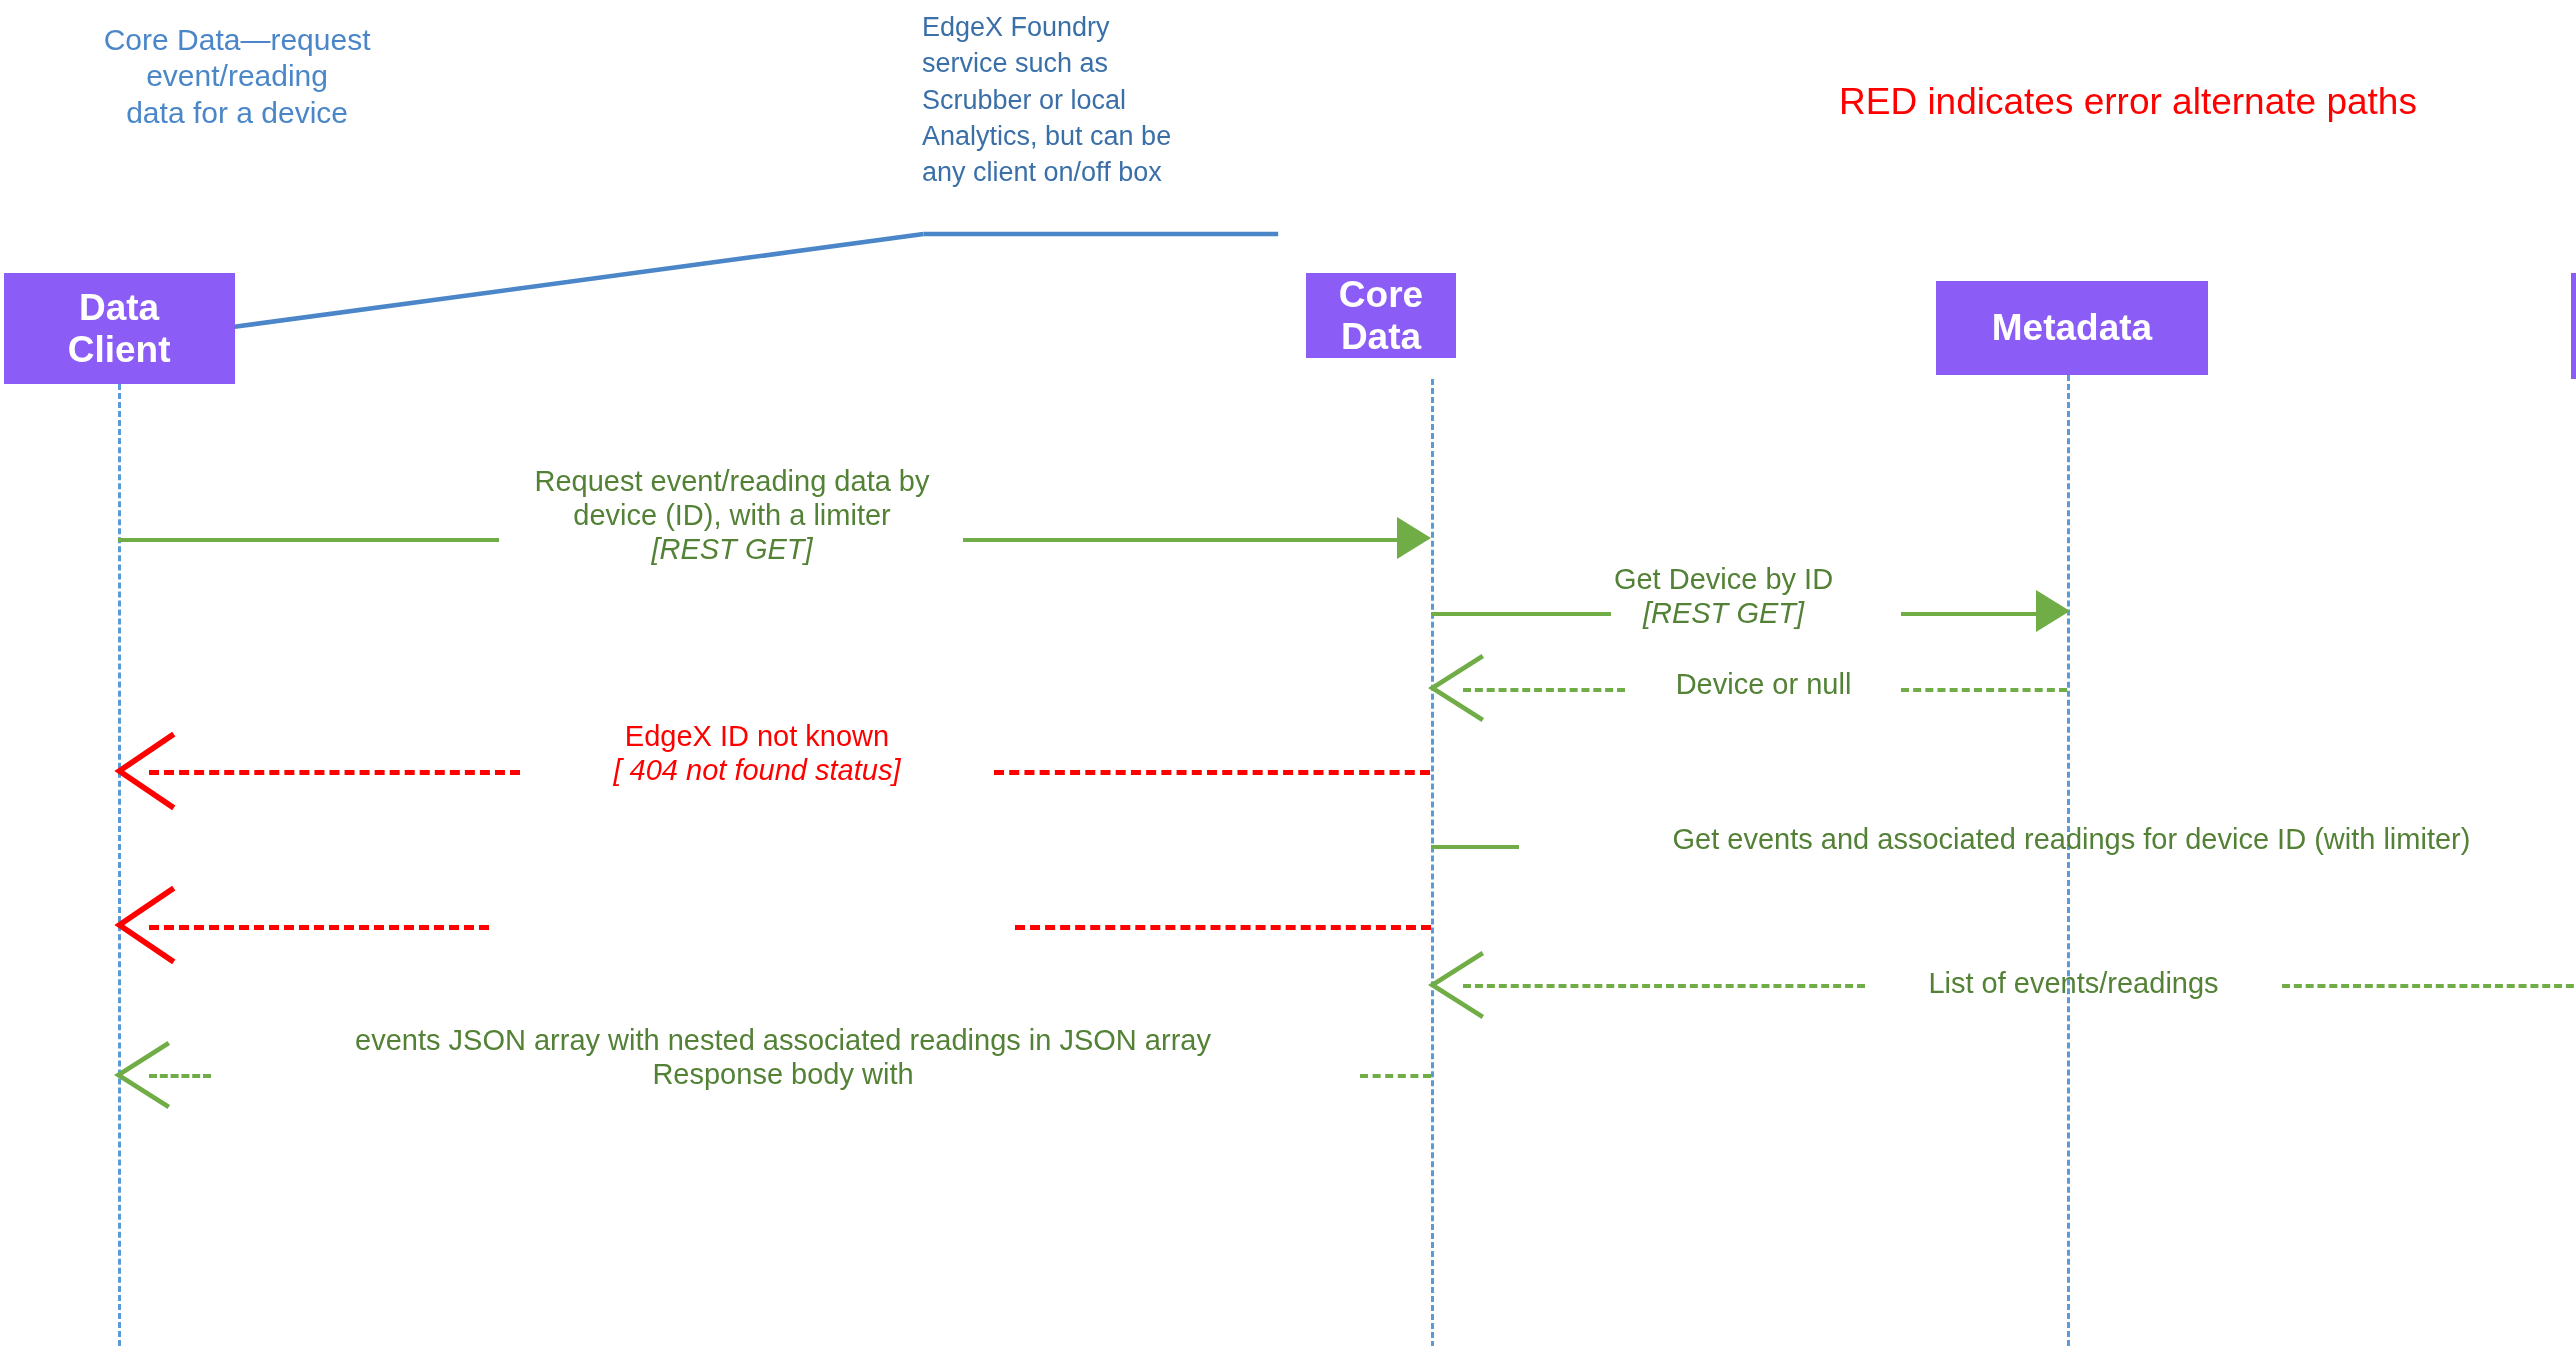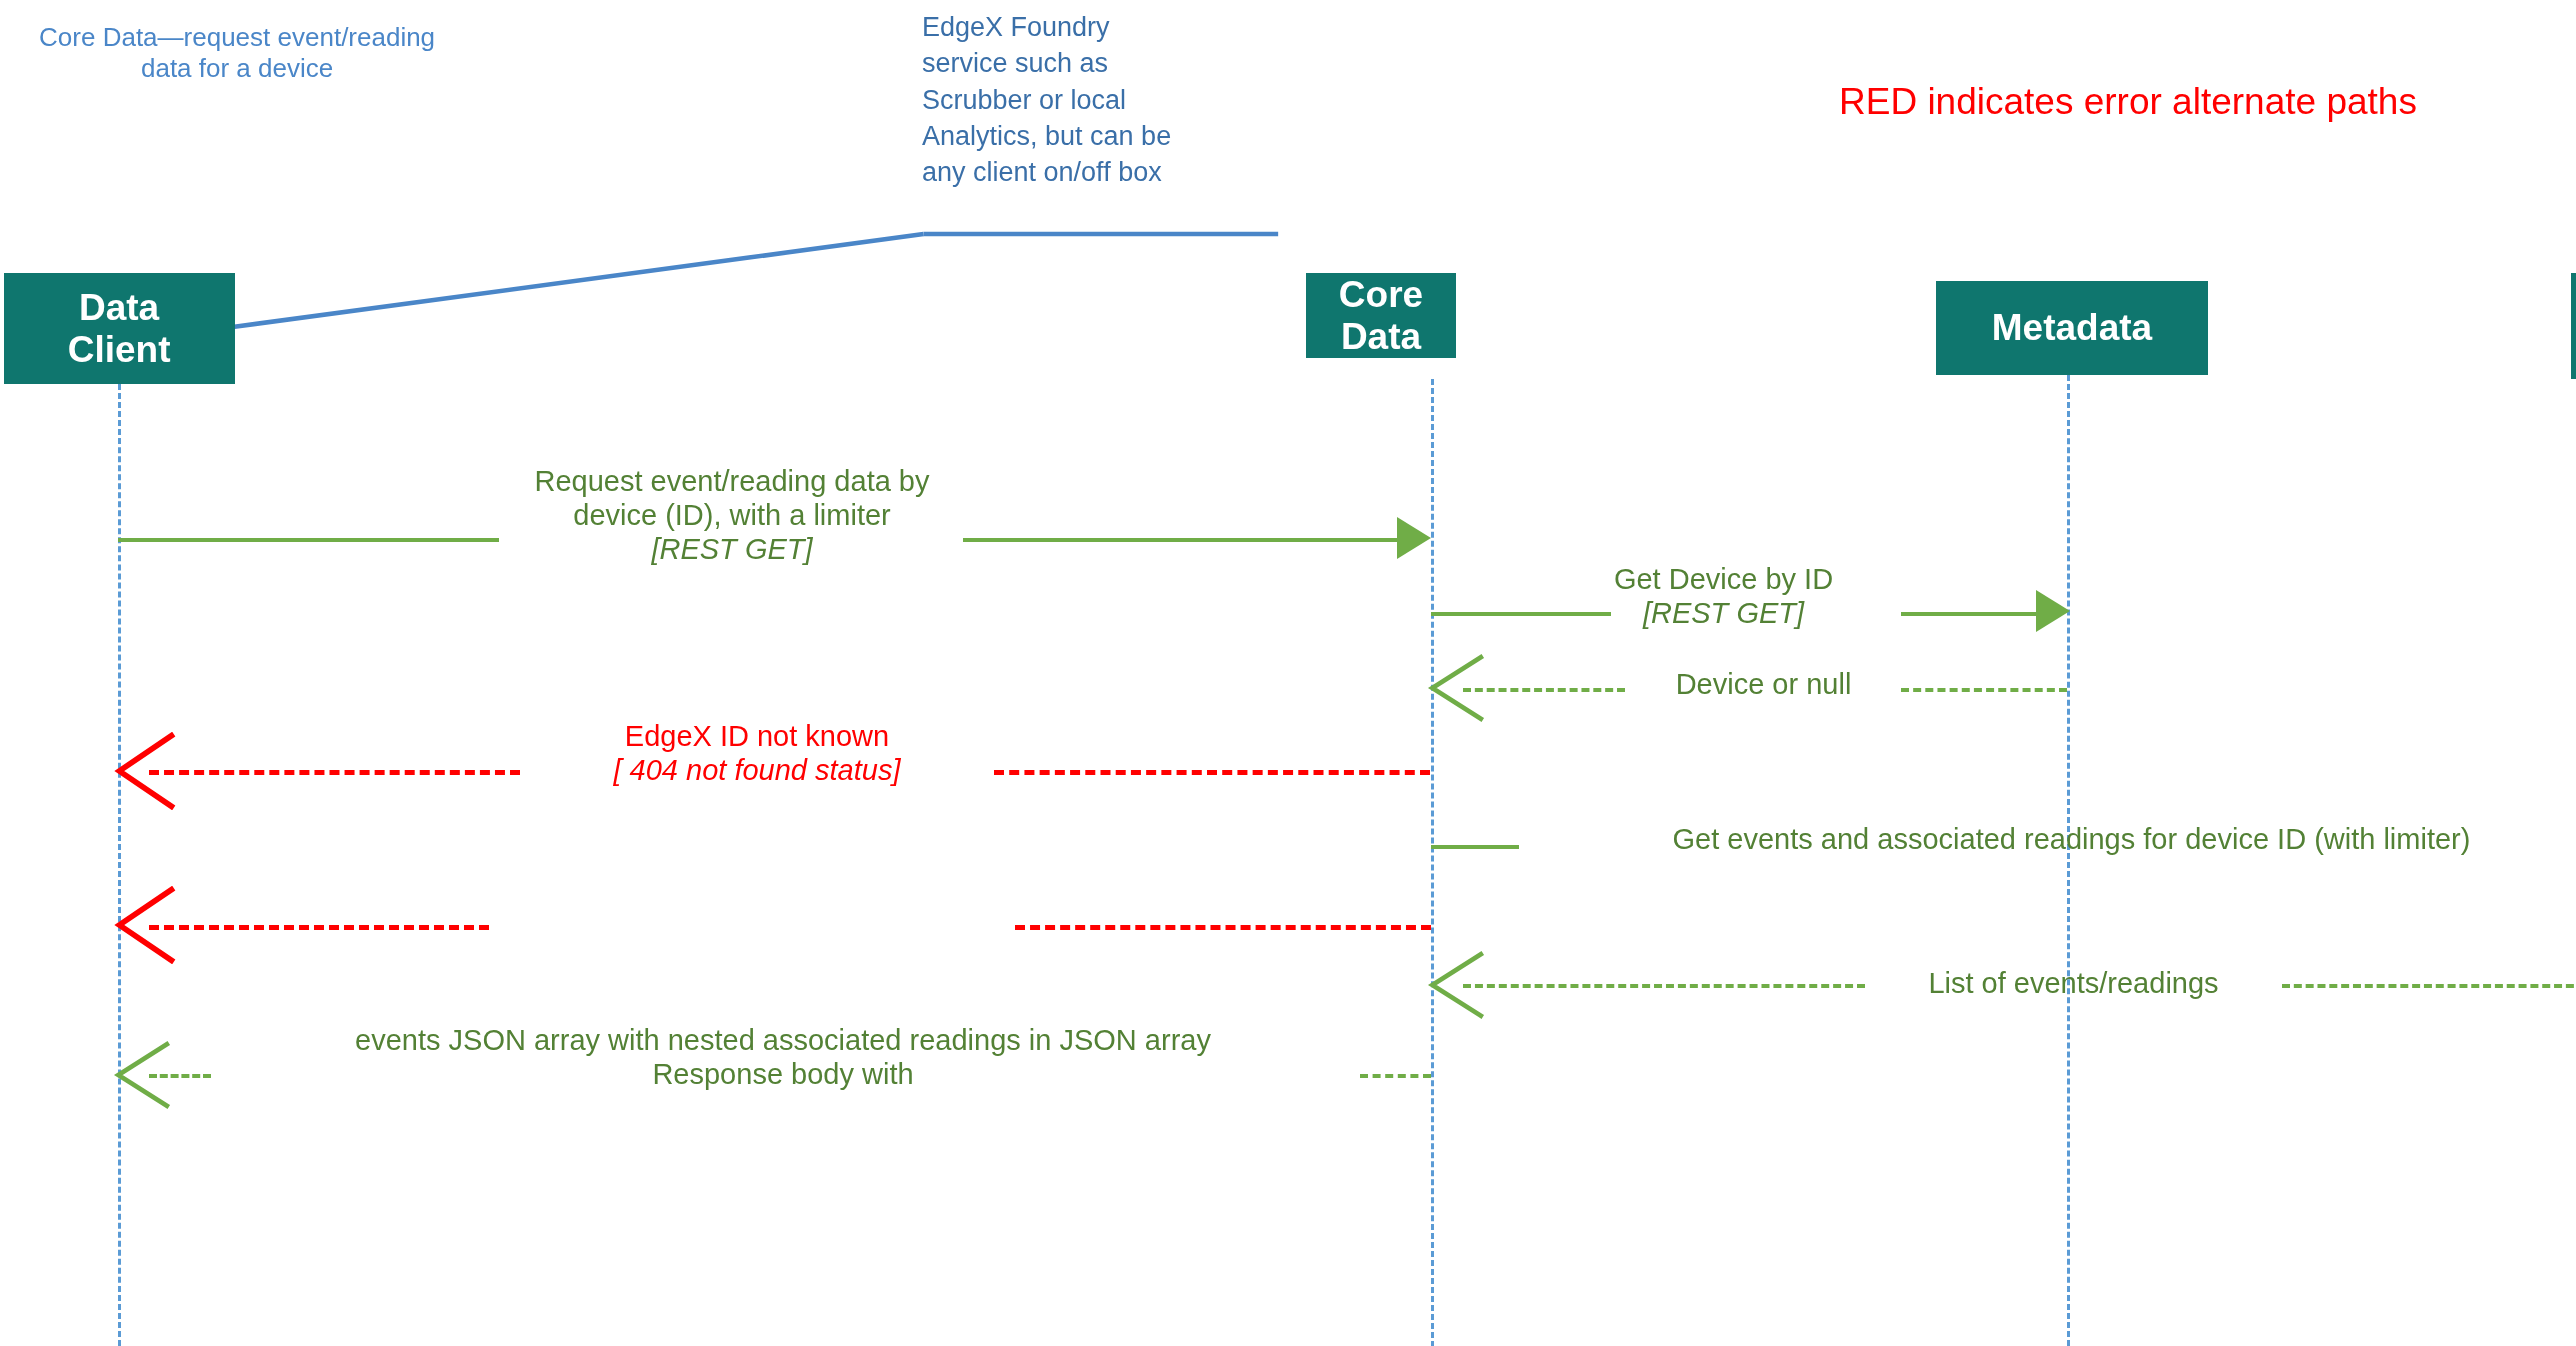--- a/index.html
+++ b/index.html
@@ -14,21 +14,21 @@
     position: relative;
     width: 2842px;
     height: 1346px;
     background: #ffffff;
     overflow: hidden;
   }
   
   .title-blue {
     position: absolute;
     color: #4A86C8;
-    font-size: 26px;
+    font-size: 30px;
     line-height: 1.22;
     text-align: center;
     font-weight: 400;
     white-space: pre-line;
   }
   .legend-red {
     position: absolute;
     color: #FF0000;
     font-size: 37px;
     line-height: 1.2;
@@ -39,21 +39,21 @@
     position: absolute;
     color: #3A6FA8;
     font-size: 27px;
     line-height: 1.34;
     text-align: left;
     white-space: pre-line;
   }
   
   .participant-box {
     position: absolute;
-    background: #0f766e;
+    background: #8b5cf6;
     color: #ffffff;
     font-weight: bold;
     font-size: 37px;
     line-height: 1.12;
     display: flex;
     align-items: center;
     justify-content: center;
     text-align: center;
     white-space: pre-line;
   }

